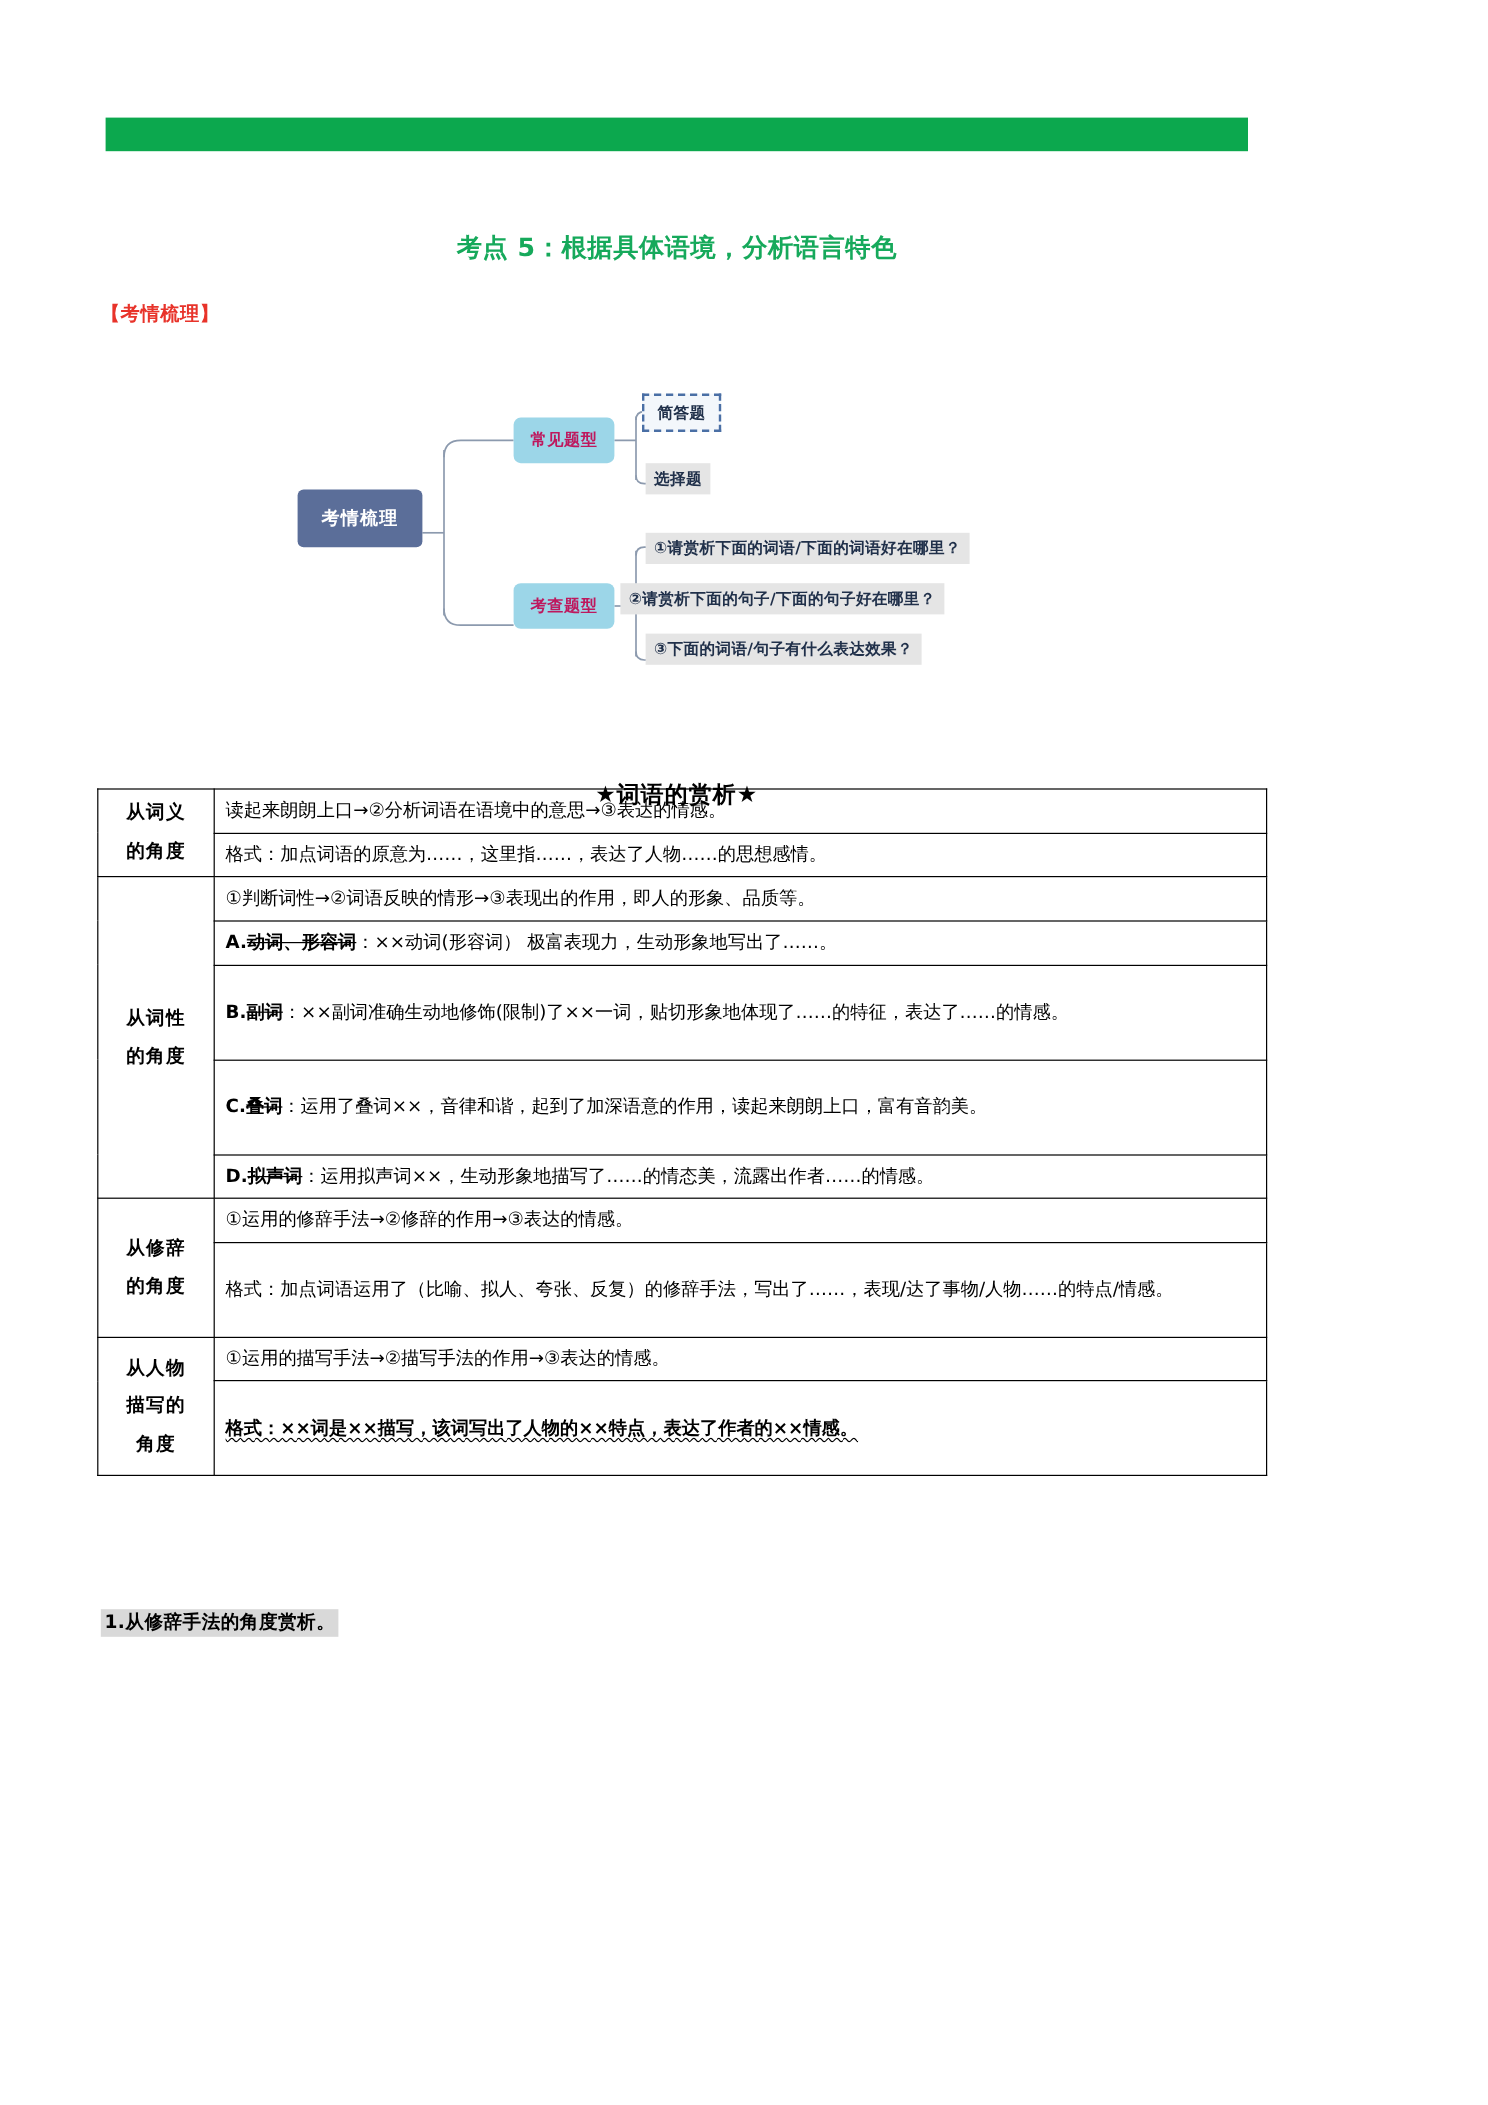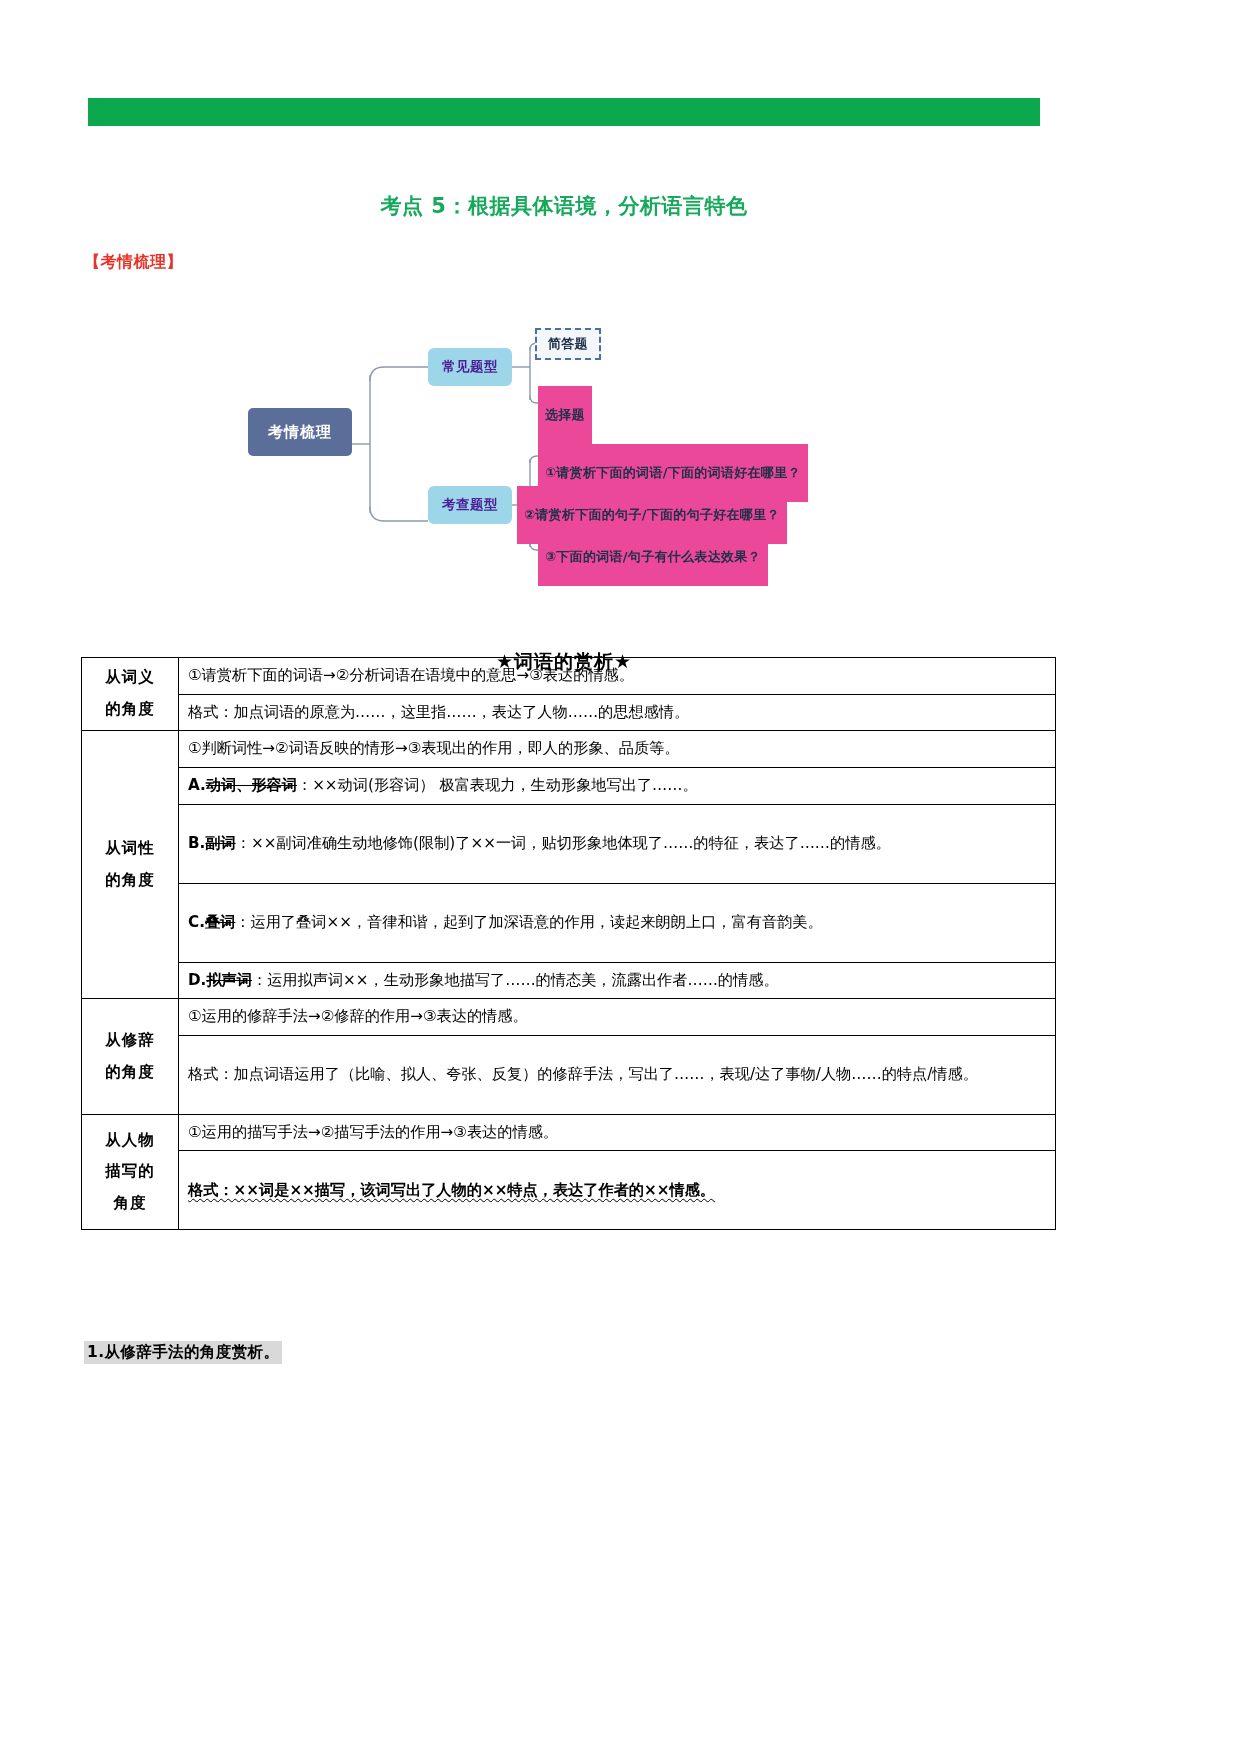--- a/index.html
+++ b/index.html
@@ -90,36 +90,36 @@
     color: #ffffff;
     border-radius: 5px;
     font-size: 15px;
     font-weight: bold;
     letter-spacing: 1px;
   }
   .node-branch {
     width: 84px;
     height: 38px;
     background: #9CD6E8;
-    color: #4c1d95;
+    color: #be185d;
     border-radius: 6px;
     font-size: 13.5px;
     font-weight: bold;
     letter-spacing: 0.5px;
   }
   .node-branch-1 { left: 340px; top: 48px; }
   .node-branch-2 { left: 340px; top: 186px; }
 
   .node-leaf {
-    background: #ec4899;
+    background: #e5e5e5;
     color: #20304A;
     font-size: 13px;
     font-weight: bold;
     letter-spacing: 0.3px;
-    padding: 20px 7px;
+    padding: 4px 7px;
     justify-content: flex-start;
   }
   .node-leaf-dashed {
     background: #F3F7FB;
     border: 2px dashed #4A6FA5;
     padding: 5px 11px;
   }
 
   .leaf-1 { left: 447px; top: 28px; }
   .leaf-2 { left: 450px; top: 86px; }
@@ -267,21 +267,21 @@
   <div class="section-heading sh-words">★词语的赏析★</div>
 
   <table class="word-table">
     <tbody>
 
       <tr>
         <td class="lbl" rowspan="2">
           <div>从词义</div>
           <div>的角度</div>
         </td>
-        <td>①请赏析下面的词语→②分析词语在语境中的意思→③表达的情感。</td>
+        <td>读起来朗朗上口→②分析词语在语境中的意思→③表达的情感。</td>
       </tr>
       <tr>
         <td>格式：加点词语的原意为……，这里指……，表达了人物……的思想感情。</td>
       </tr>
 
       <tr>
         <td class="lbl" rowspan="5">
           <div>从词性</div>
           <div>的角度</div>
         </td>

